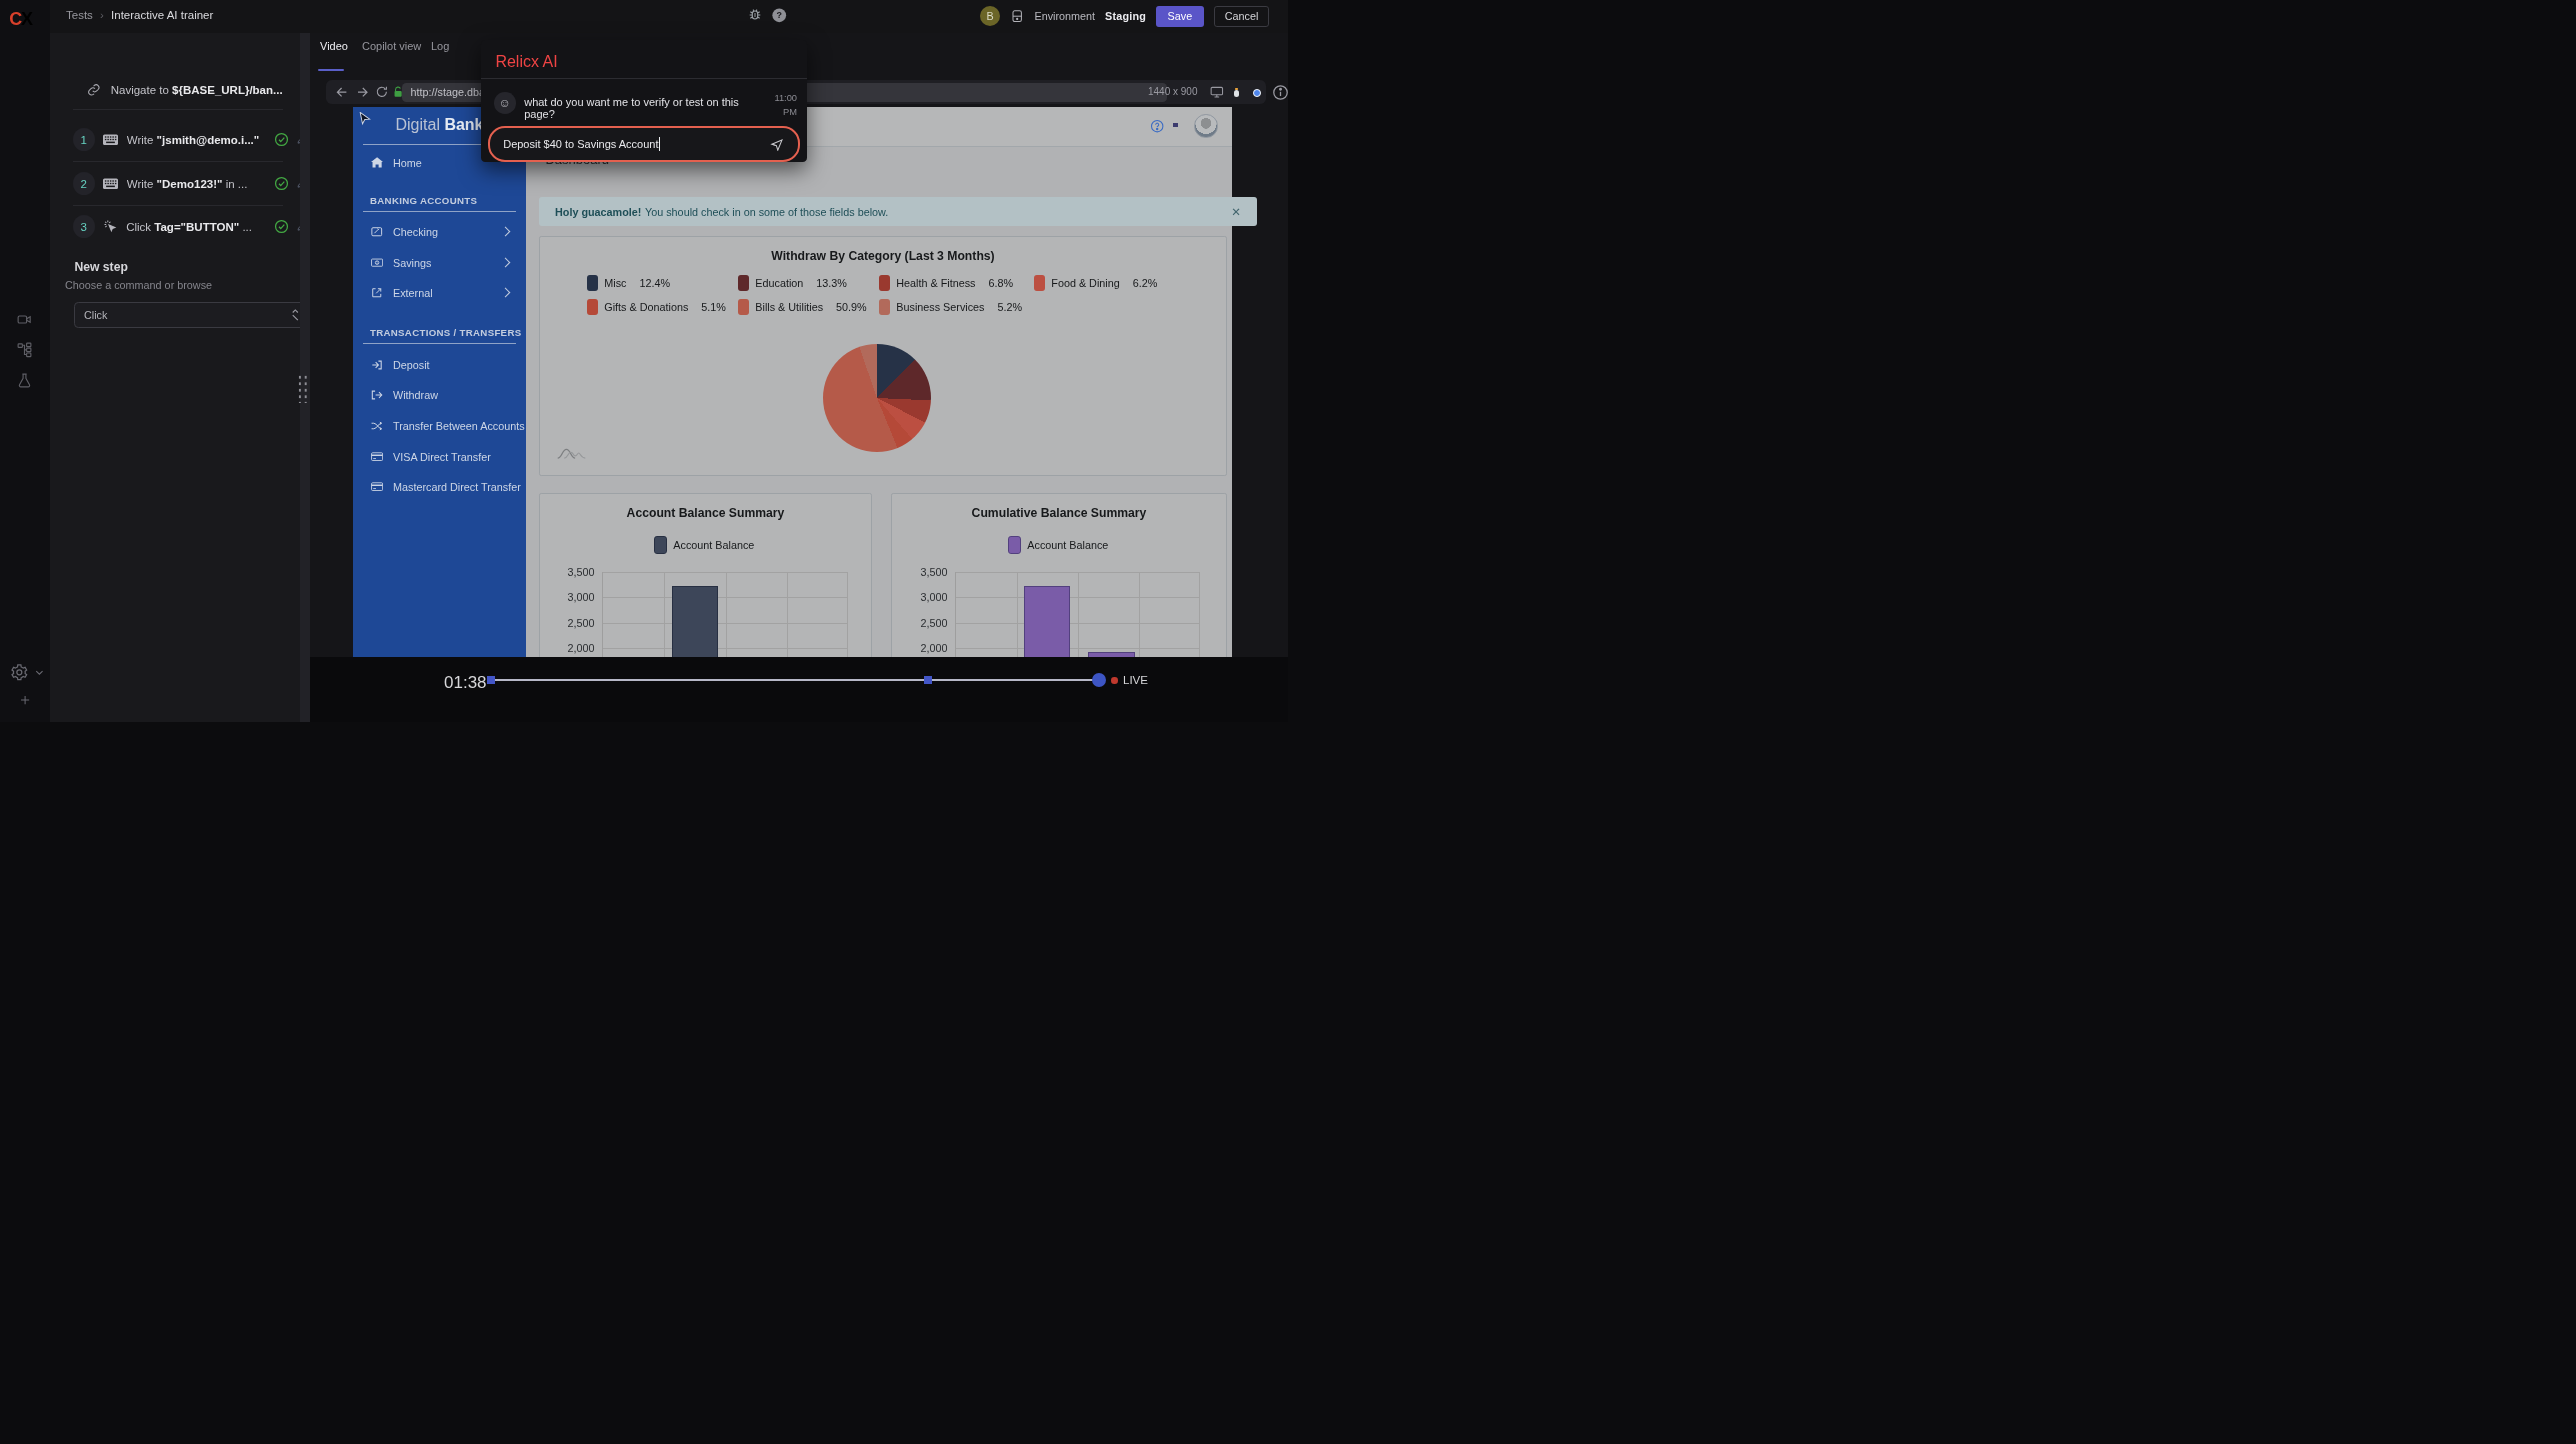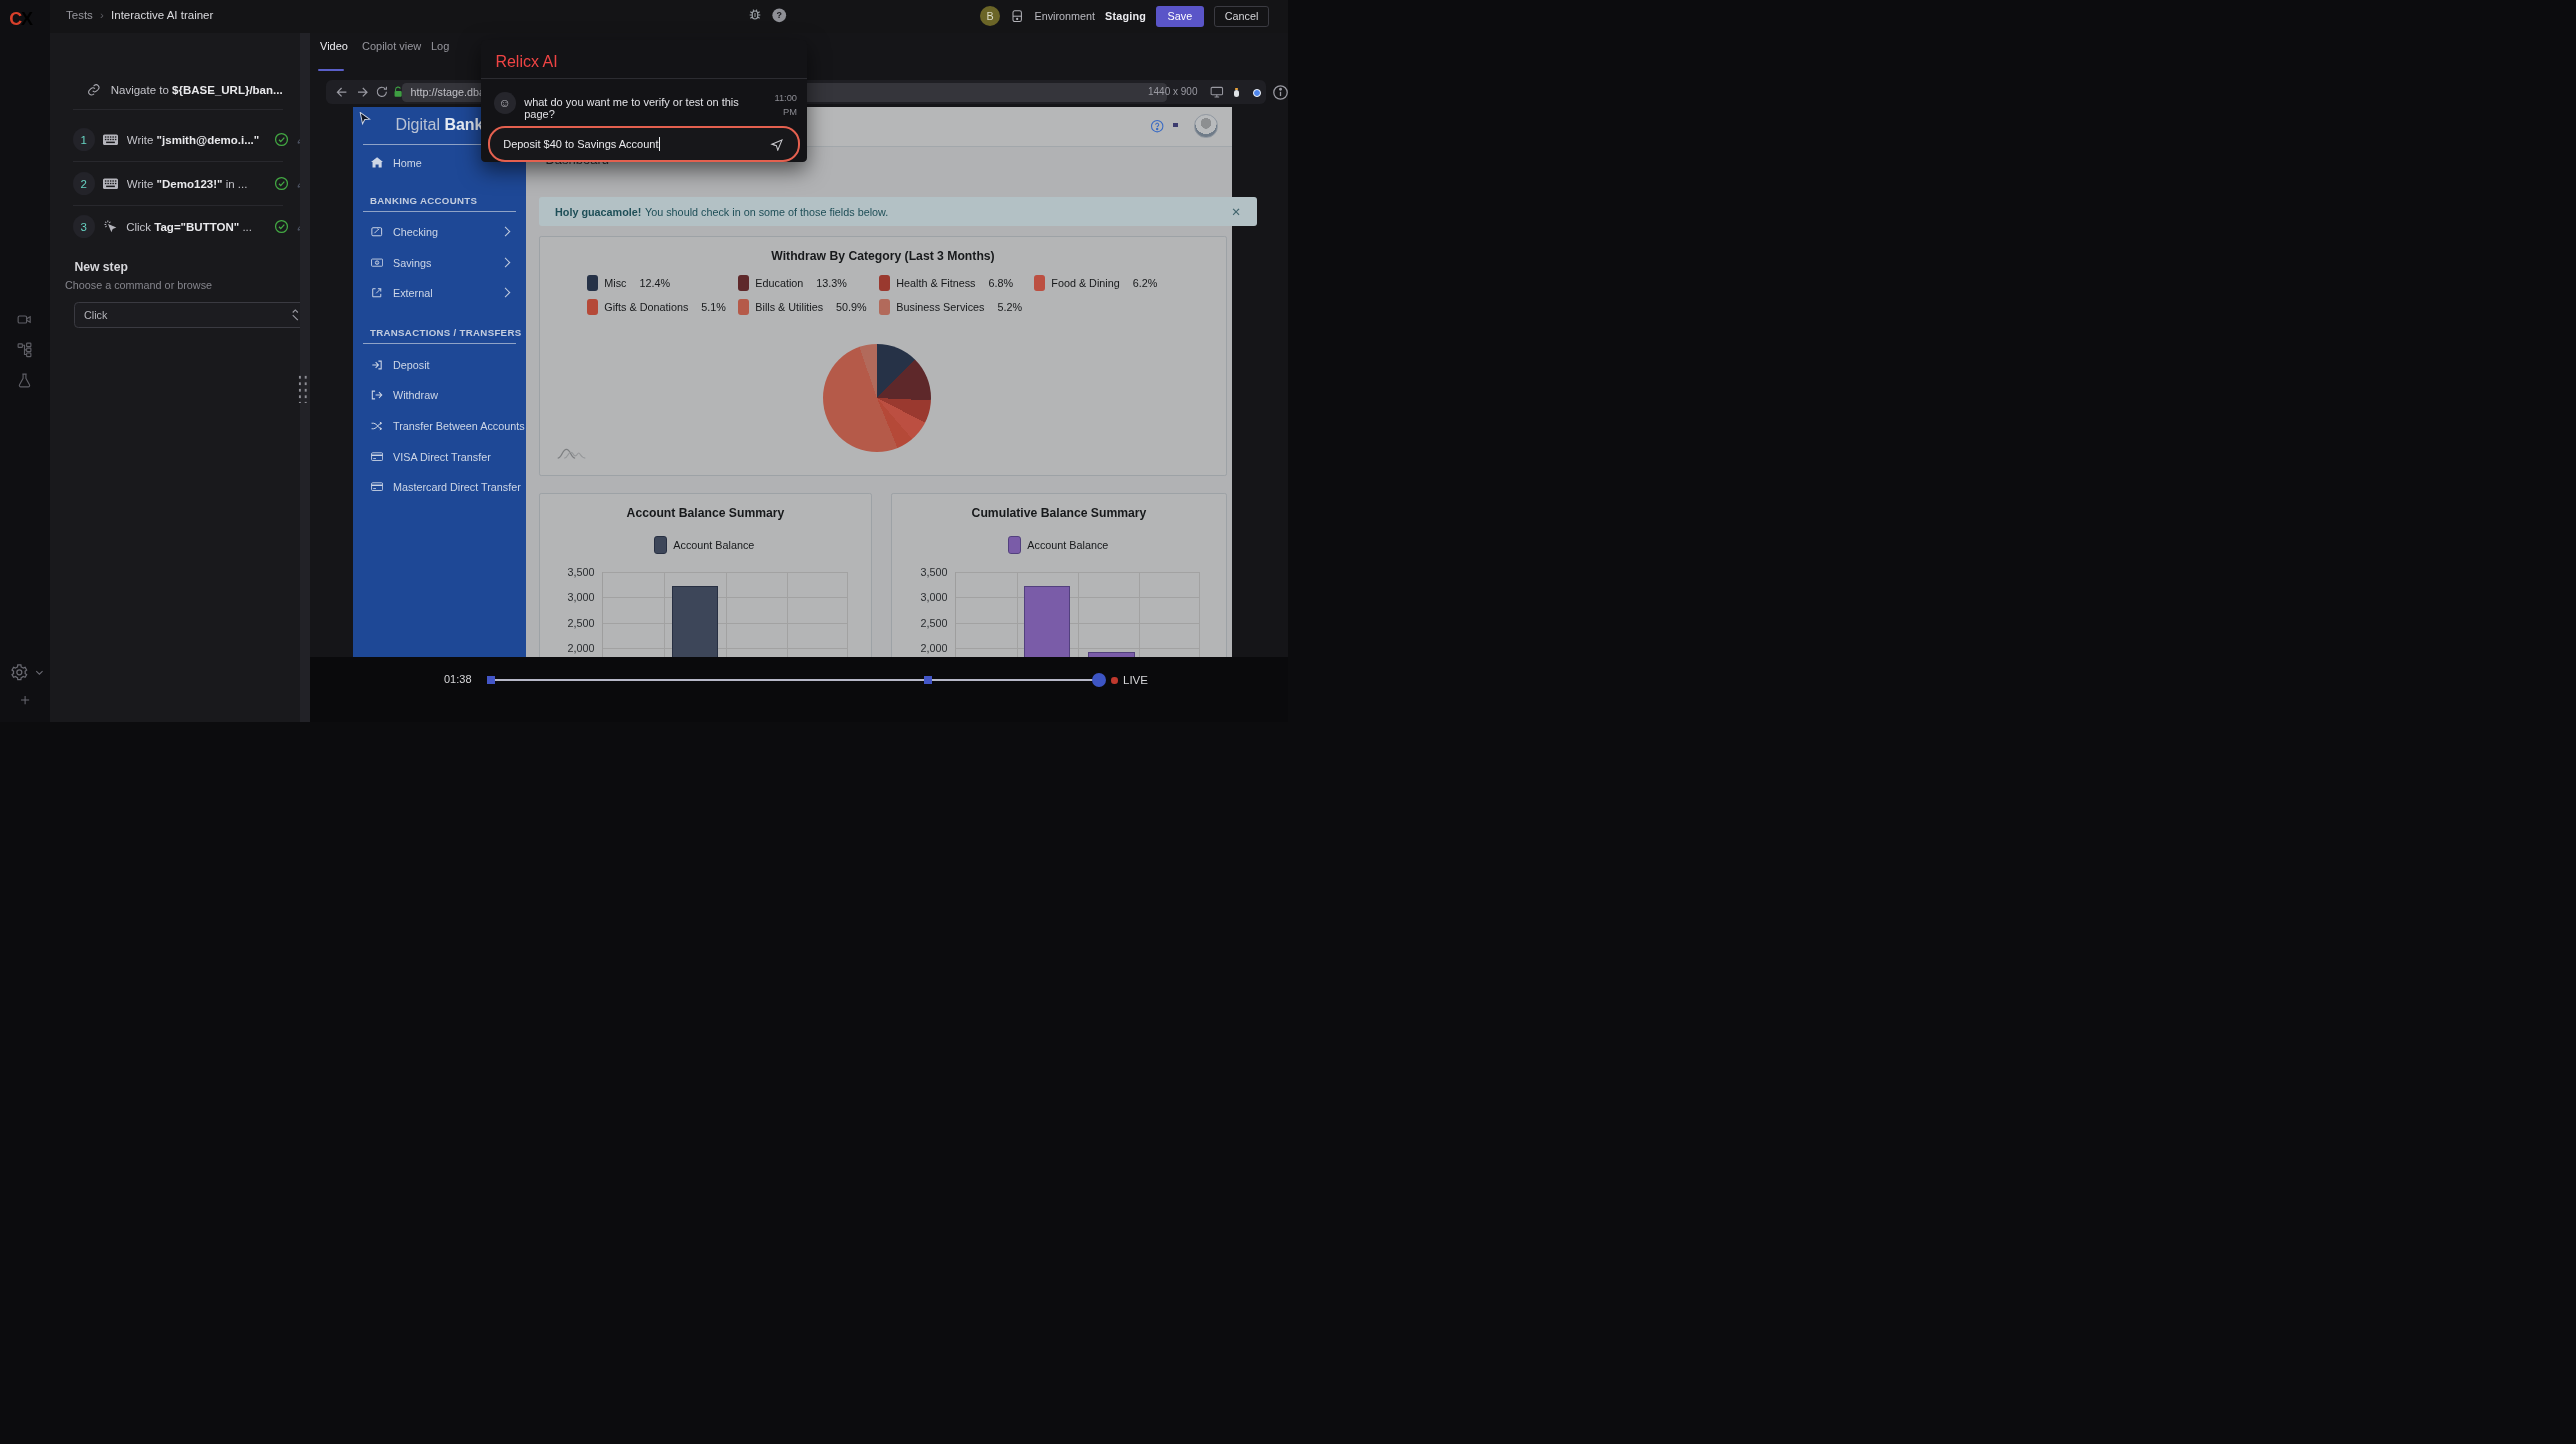--- a/index.html
+++ b/index.html
@@ -87,21 +87,21 @@
   .ai-msgrow{position:absolute;left:13px;top:52px;right:10px;display:flex;}
   .ai-avatar{width:21.6px;height:21.6px;border-radius:50%;background:#26262c;color:#b9b9bf;font-size:12.2px;display:flex;align-items:center;justify-content:center;flex:none;margin-right:8.6px;}
   .ai-msg{font-size:11px;color:#e2e2e6;padding-top:3.6px;flex:1;}
   .ai-time{font-size:9.3px;color:#8b8b92;text-align:right;line-height:1.5;flex:none;margin-left:7.2px;}
   .ai-input{position:absolute;left:7.2px;right:7.2px;top:86px;height:32px;border:2.2px solid #e4604f;border-radius:17px;background:#17171a;display:flex;align-items:center;padding:0 13px;}
   .ai-input-text{font-size:11px;color:#eaeaed;white-space:nowrap;}
   .caret{display:inline-block;width:1.1px;height:14.4px;background:#eceef0;margin-left:0.7px;vertical-align:middle;}
 
   
   .player{position:absolute;left:0;bottom:0;right:0;height:65px;background:#0a0a0c;z-index:40;}
-  .pl-time{position:absolute;left:134px;top:16px;font-size:11px;color:#d7d7da;}
+  .pl-time{position:absolute;left:134px;top:16px;font-size:17px;color:#d7d7da;}
   .pl-track{position:absolute;left:180px;top:21.6px;width:615px;height:2.9px;background:#b7b8c8;border-radius:1.4px;}
   .pl-sq{position:absolute;width:8px;height:8px;background:#4356c8;top:-2.9px;}
   .pl-knob{position:absolute;width:14.4px;height:14.4px;border-radius:50%;background:#3d55c4;top:-5.7px;}
   .pl-reddot{position:absolute;left:801px;top:20px;width:6.5px;height:6.5px;border-radius:50%;background:#c0392e;}
   .pl-live{position:absolute;left:813px;top:17px;font-size:11.5px;color:#d7d7da;}
   .pl-row2{position:absolute;left:0;right:0;top:40px;height:24.4px;display:flex;align-items:center;justify-content:center;gap:13px;opacity:.55;}
   .pl-speed{font-size:10.8px;color:#8a8a92;}
   .pl-speed.active{background:#1b2747;color:#9aa8d8;border-radius:50%;width:26px;height:26px;display:flex;align-items:center;justify-content:center;}
   .pl-toggle{width:18.7px;height:9.3px;border-radius:5px;background:#26262d;position:relative;}
   .pl-toggle::before{content:"";position:absolute;left:0.7px;top:0.7px;width:8px;height:8px;border-radius:50%;background:#4d4d56;}

